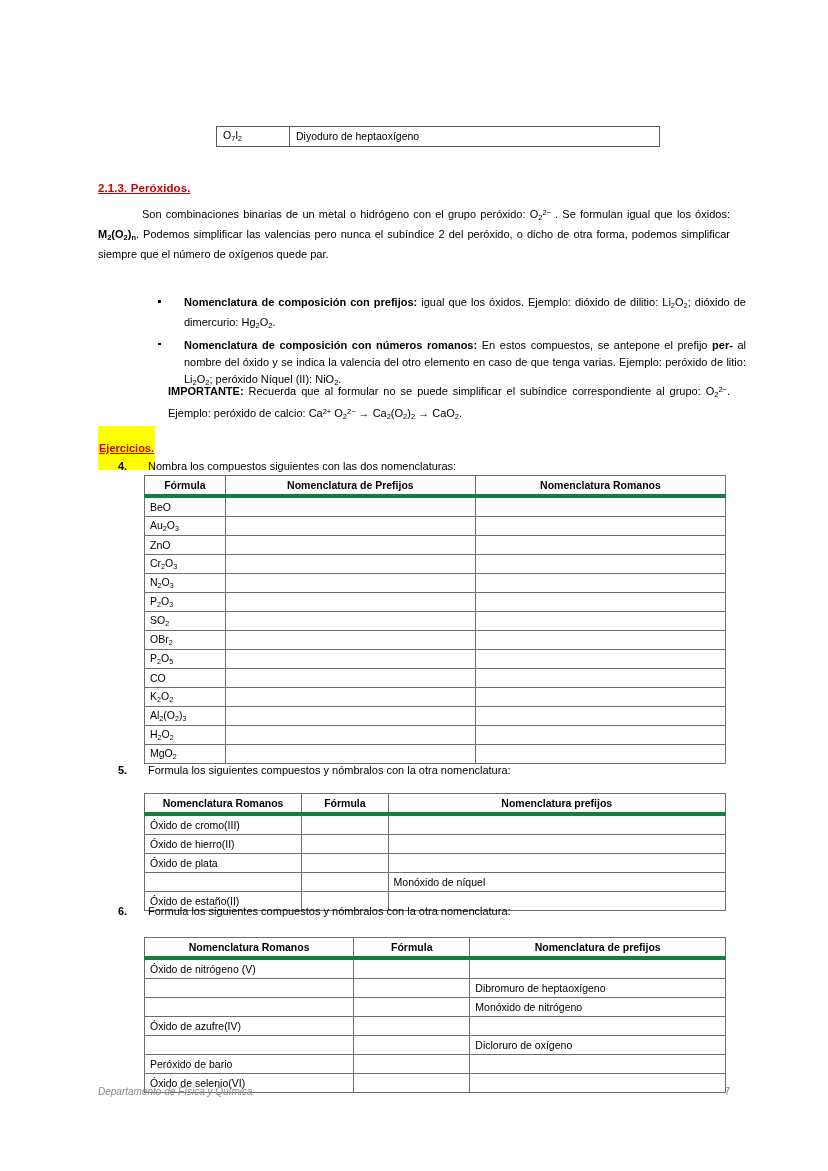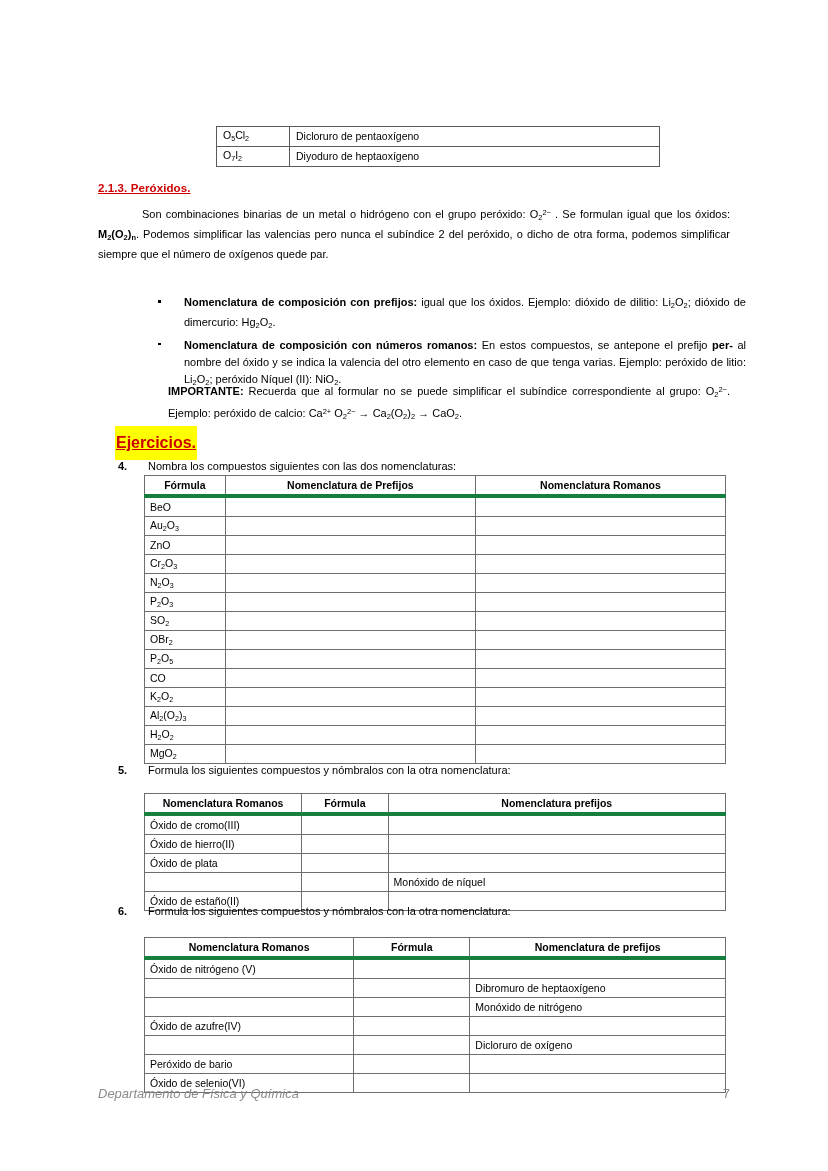--- a/index.html
+++ b/index.html
@@ -99,27 +99,26 @@
     left: 168px;
     top: 381px;
     width: 562px;
     text-indent: 0;
   }
 
   .highlight-heading {
     position: absolute;
     left: 98px;
     top: 426px;
-    font-size: 16px;
+    font-size: 11px;
     font-weight: bold;
     color: #CC0000;
     background: #FFFF00;
     text-decoration: underline;
-    padding: 8px 1px;
-    margin-left: 17px;
+    padding: 16px 1px;
   }
 
   
   .ex-prompt {
     position: absolute;
     font-size: 11px;
     line-height: 15px;
     color: #000;
   }
   .ex-prompt .num {
@@ -180,37 +179,33 @@
 
   
   .footer {
     position: absolute;
     left: 98px;
     top: 1086px;
     width: 632px;
     display: flex;
     justify-content: space-between;
     align-items: baseline;
-    font-size: 13px;
+    font-size: 10px;
     color: #8a8a8a;
   }
   .footer .dept { font-style: italic; }
   .footer .pageno { font-style: normal; }
 </style>
 </head>
 <body>
 
 <div class="page">
 
   <table class="top-table">
     <tbody>
-        <tr>
-          <td class="formula-col">O<sub>5</sub>Cl<sub>2</sub></td>
-          <td>Dicloruro de pentaoxígeno</td>
-        </tr>
         <tr>
           <td class="formula-col">O<sub>7</sub>I<sub>2</sub></td>
           <td>Diyoduro de heptaoxígeno</td>
         </tr>
       </tbody>
   </table>
 
   <div class="section-heading">2.1.3. Peróxidos.</div>
 
   <div class="para" id="intro-para">Son combinaciones binarias de un metal o hidrógeno con el grupo peróxido: O<sub>2</sub><sup>2−</sup> . Se formulan igual que los óxidos: <b>M<sub>2</sub>(O<sub>2</sub>)<sub>n</sub></b>. Podemos simplificar las valencias pero nunca el subíndice 2 del peróxido, o dicho de otra forma, podemos simplificar siempre que el número de oxígenos quede par.</div>

